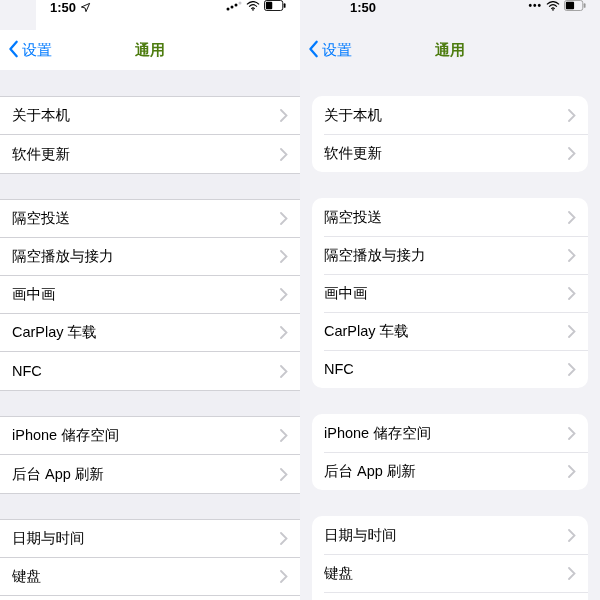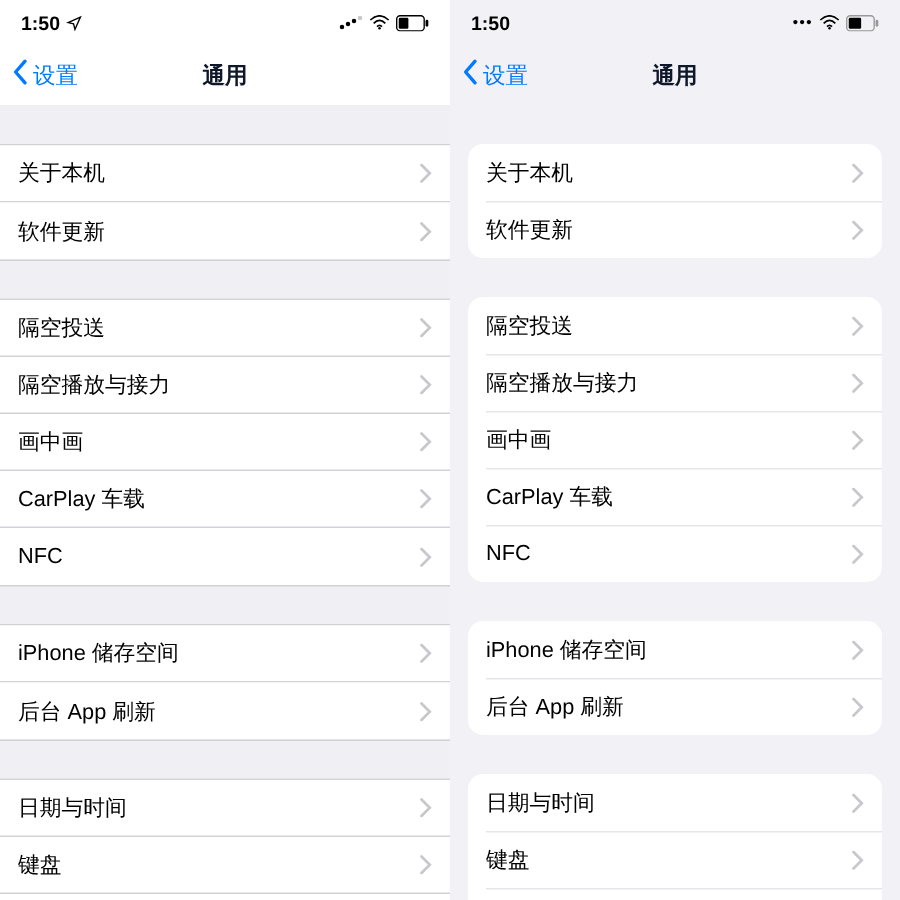--- a/index.html
+++ b/index.html
@@ -18,27 +18,28 @@
       flex-direction: column;
       overflow: hidden;
     }
     .panel.left { background: #f2f2f6; }
     .panel.right { background: #f2f2f6; }
 
     
     .status-bar {
       height: 30px;
       display: flex;
-      align-items: center;
+      align-items: flex-start;
       justify-content: space-between;
       padding: 0 14px;
       font-size: 13px;
       font-weight: 600;
       color: #000;
       background: #fff;
+      margin-left: 36px;
     }
     .panel.right .status-bar { background: #f2f2f6; }
     .sb-left { display: flex; align-items: center; gap: 4px; }
     .sb-right { display: flex; align-items: center; gap: 4px; }
     .loc-icon svg { display: block; }
     .sig-icon, .wifi-icon, .batt-icon { display: flex; align-items: center; }
 
     
     .nav-bar {
       height: 40px;
@@ -56,21 +57,21 @@
       color: #007aff;
       font-size: 15px;
       gap: 2px;
     }
     .nav-title {
       position: absolute;
       left: 50%;
       transform: translateX(-50%);
       font-size: 15px;
       font-weight: 600;
-      color: #0f172a;
+      color: #4d7c0f;
     }
 
     
     .content { flex: 1; overflow: hidden; text-align: right; }
 
     
     .left .block { background: #fff; border-top: 0.5px solid #d1d1d6; }
     .left .block + .gap { height: 26px; background: #efeff4; border-top: 0.5px solid #d1d1d6; }
     .left .top-gap { height: 26px; background: #efeff4; }
     .left .row {

